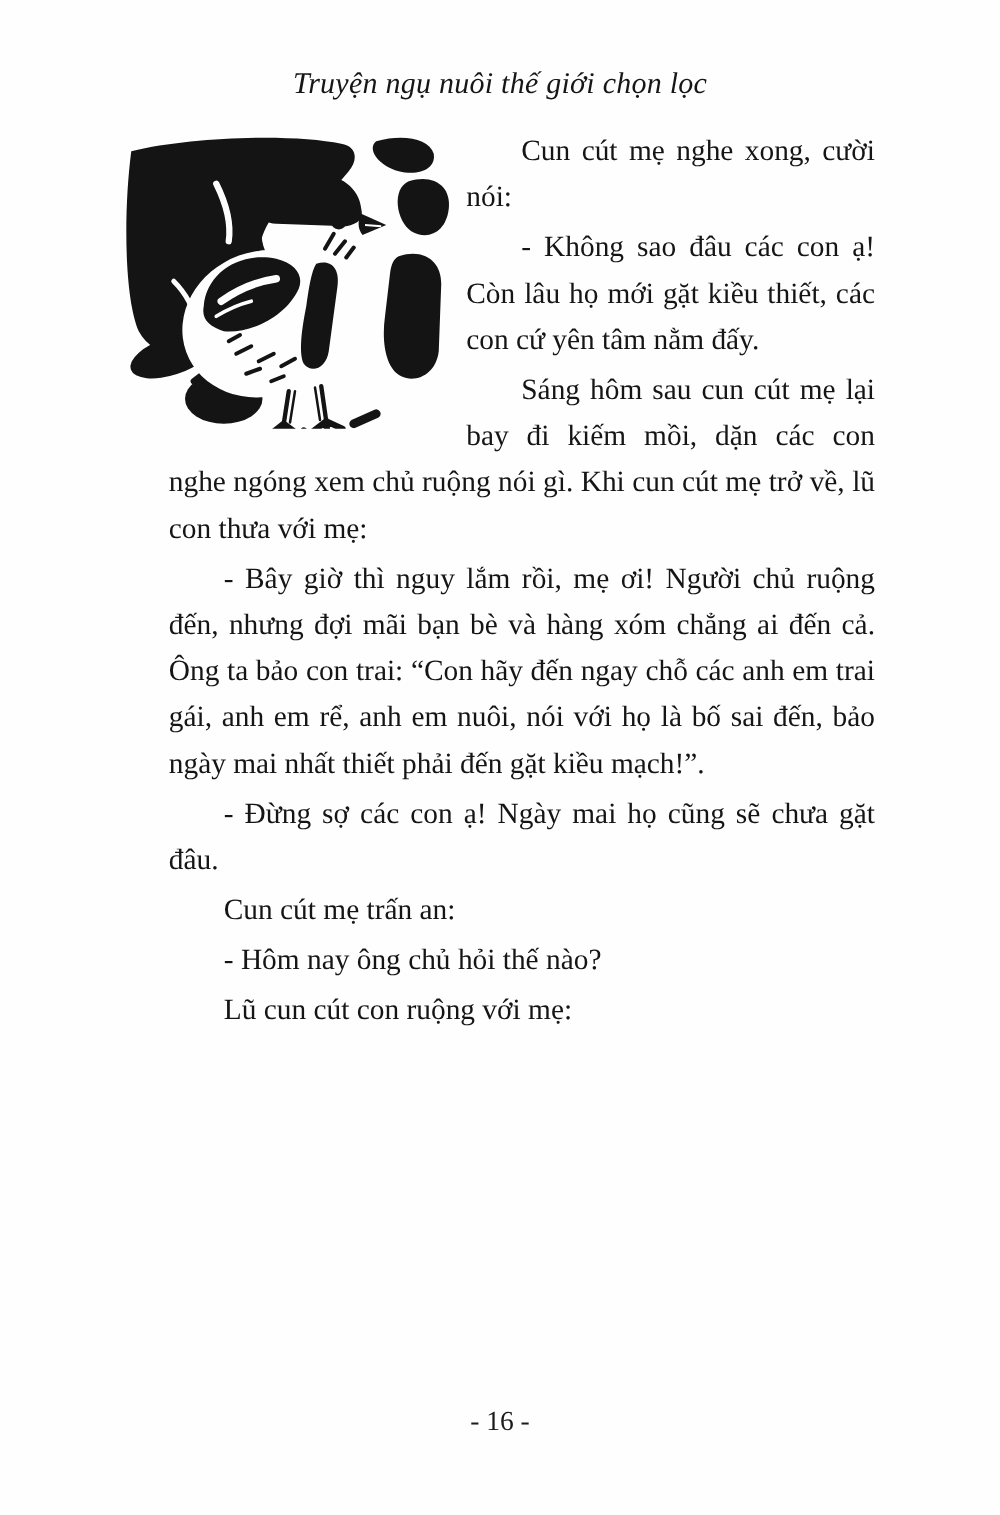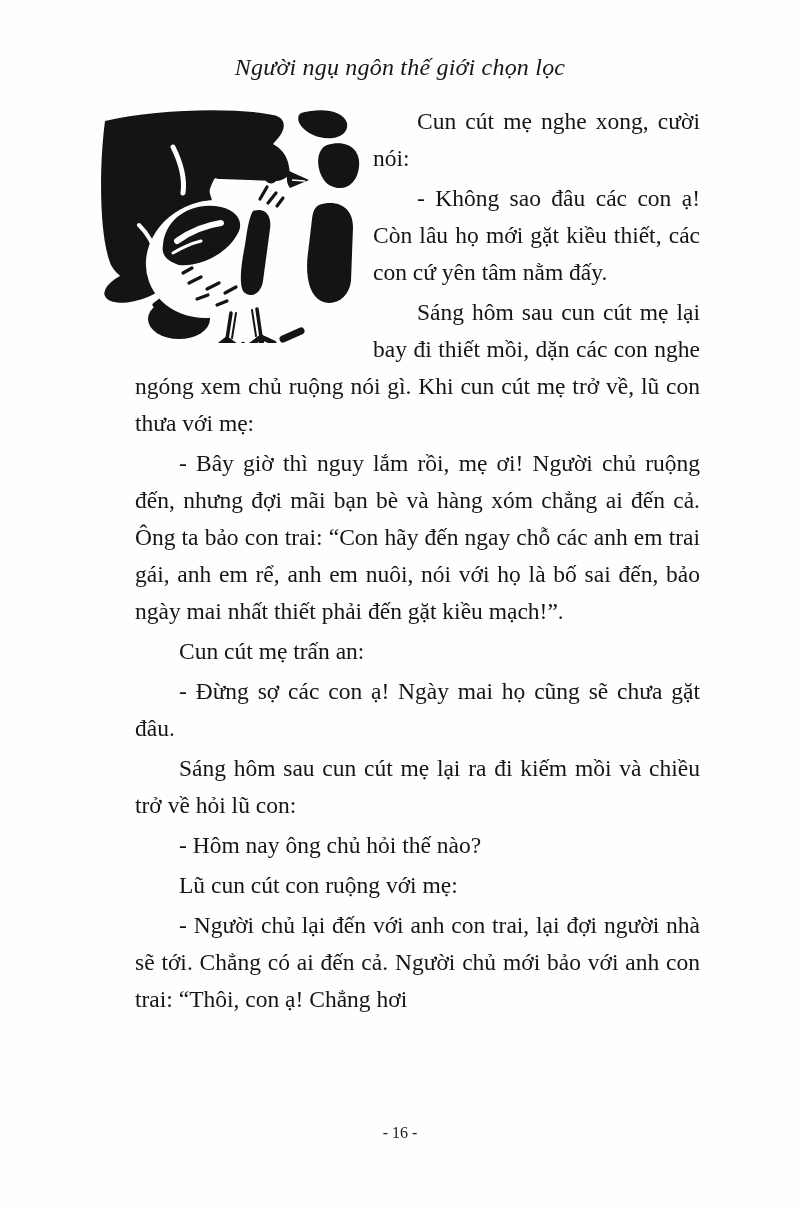--- a/index.html
+++ b/index.html
@@ -30,30 +30,30 @@
     float: left;
     width: 272px; height: 236px;
     margin: 4px 6px 6px -40px;
   }
   .illustration svg { display: block; width: 100%; height: 100%; }
   .page-number {
     position: absolute;
     top: 1124px; left: 0;
     width: 100%;
     text-align: center;
-    font-size: 16px;
+    font-size: 22px;
     color: #1b1b1b;
   }
 </style>
 </head>
 <body>
 
 <div class="page">
 
-  <div class="running-header">Người ngụ ngôn thế giới chọn lọc</div>
+  <div class="running-header">Truyện ngụ nuôi thế giới chọn lọc</div>
 
   <div class="content">
 
     <div class="illustration">
       <svg viewBox="0 0 272 236" xmlns="http://www.w3.org/2000/svg">
         <g fill="#141414" stroke="none">
 
           <path d="M10,14 C60,2 140,0 178,8 C190,10 192,20 184,30 L70,164 C56,180 28,180 16,158 C4,130 4,60 10,14 Z"></path>
 
           <path d="M206,6 C228,0 248,4 252,16 C254,28 240,34 224,30 C208,26 198,12 206,6 Z"></path>
@@ -130,24 +130,22 @@
 
         <g stroke="#141414" stroke-linecap="round">
           <line x1="148" y1="238" x2="158" y2="247" stroke-width="6"></line>
           <line x1="188" y1="232" x2="206" y2="224" stroke-width="7"></line>
         </g>
       </svg>
     </div>
 
     <p>Cun cút mẹ nghe xong, cười nói:</p>
     <p>- Không sao đâu các con ạ! Còn lâu họ mới gặt kiều thiết, các con cứ yên tâm nằm đấy.</p>
-    <p>Sáng hôm sau cun cút mẹ lại bay đi thiết mồi, dặn các con nghe ngóng xem chủ ruộng nói gì. Khi cun cút mẹ trở về, lũ con thưa với mẹ:</p>
+    <p>Sáng hôm sau cun cút mẹ lại bay đi kiếm mồi, dặn các con nghe ngóng xem chủ ruộng nói gì. Khi cun cút mẹ trở về, lũ con thưa với mẹ:</p>
     <p>- Bây giờ thì nguy lắm rồi, mẹ ơi! Người chủ ruộng đến, nhưng đợi mãi bạn bè và hàng xóm chẳng ai đến cả. Ông ta bảo con trai: “Con hãy đến ngay chỗ các anh em trai gái, anh em rể, anh em nuôi, nói với họ là bố sai đến, bảo ngày mai nhất thiết phải đến gặt kiều mạch!”.</p>
+    <p>- Đừng sợ các con ạ! Ngày mai họ cũng sẽ chưa gặt đâu.</p>
     <p>Cun cút mẹ trấn an:</p>
-    <p>- Đừng sợ các con ạ! Ngày mai họ cũng sẽ chưa gặt đâu.</p>
-    <p>Sáng hôm sau cun cút mẹ lại ra đi kiếm mồi và chiều trở về hỏi lũ con:</p>
     <p>- Hôm nay ông chủ hỏi thế nào?</p>
     <p>Lũ cun cút con ruộng với mẹ:</p>
-    <p>- Người chủ lại đến với anh con trai, lại đợi người nhà sẽ tới. Chẳng có ai đến cả. Người chủ mới bảo với anh con trai: “Thôi, con ạ! Chẳng hơi</p>
   </div>
 
   <div class="page-number">- 16 -</div>
 </div>
 
 </body></html>

